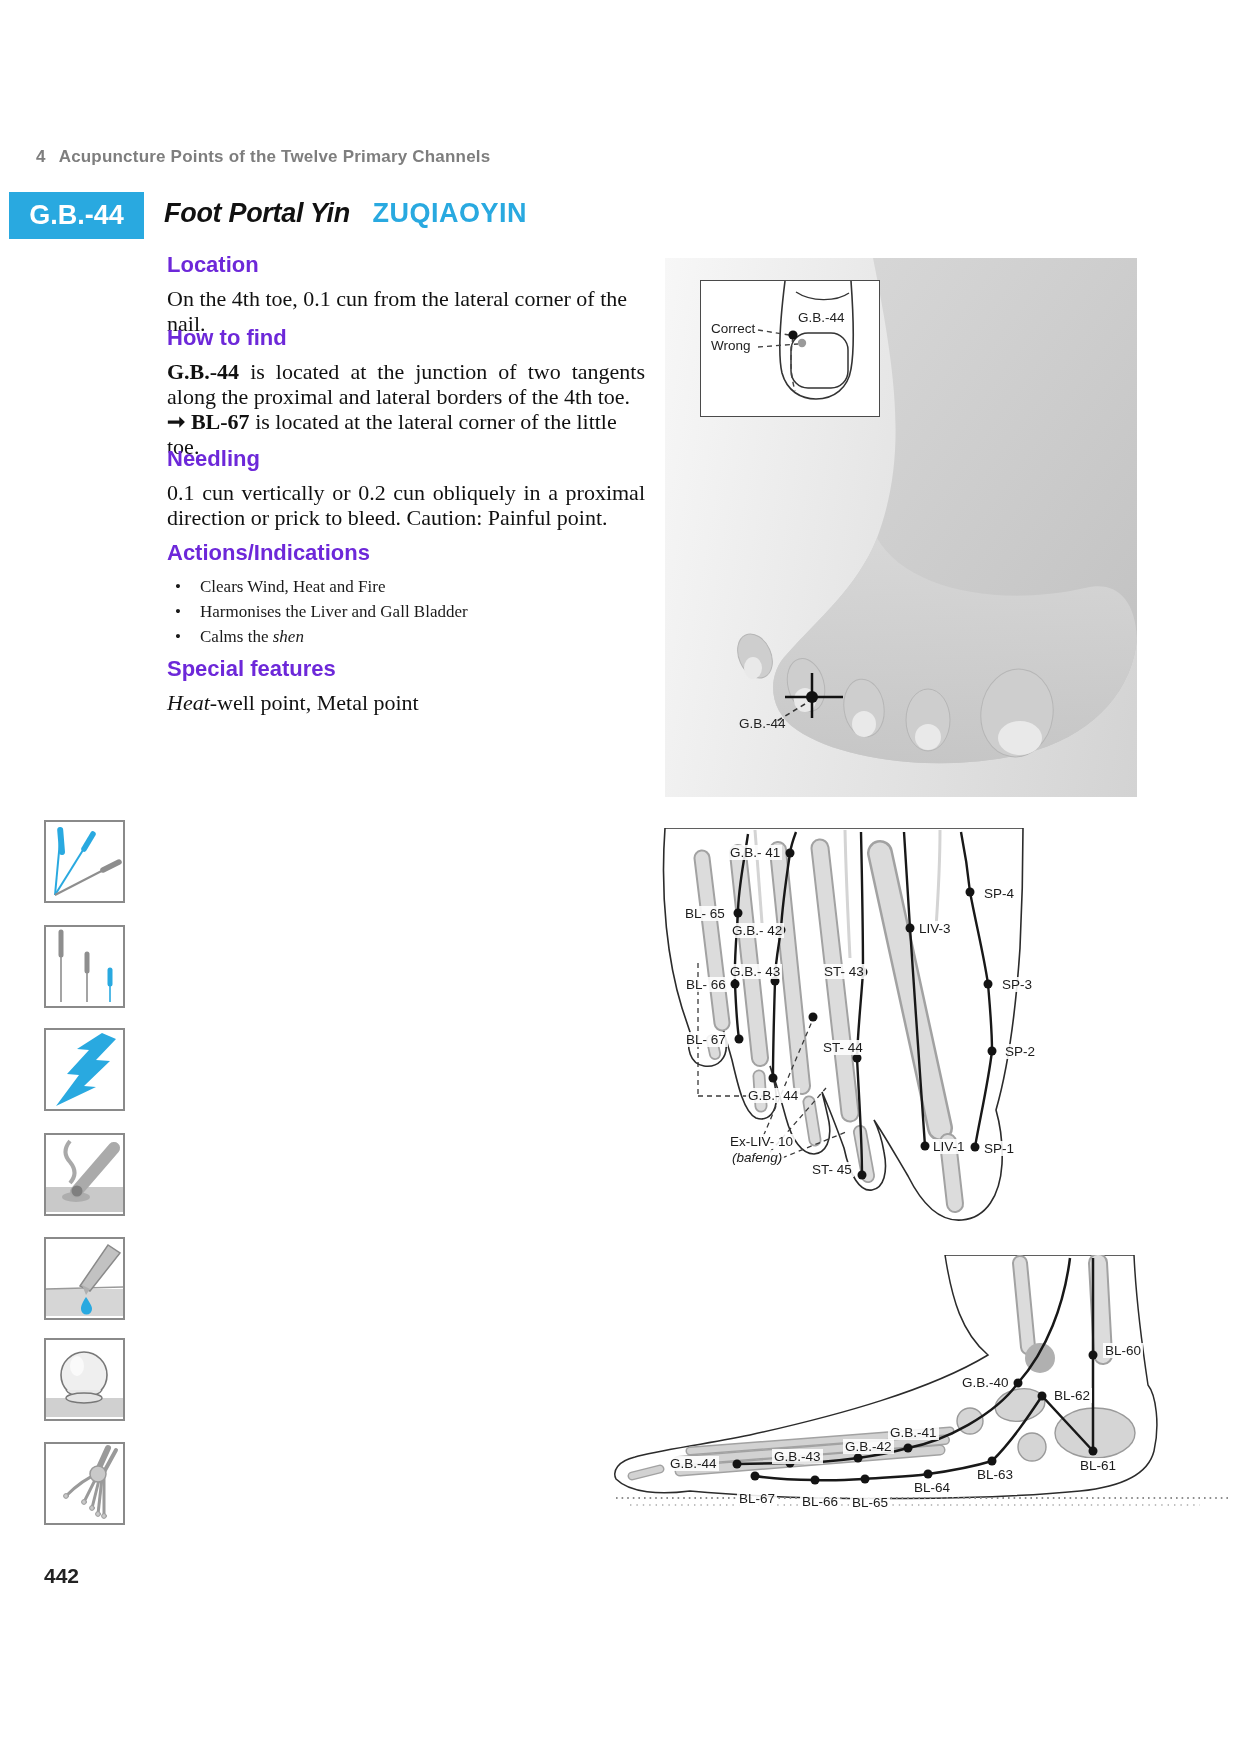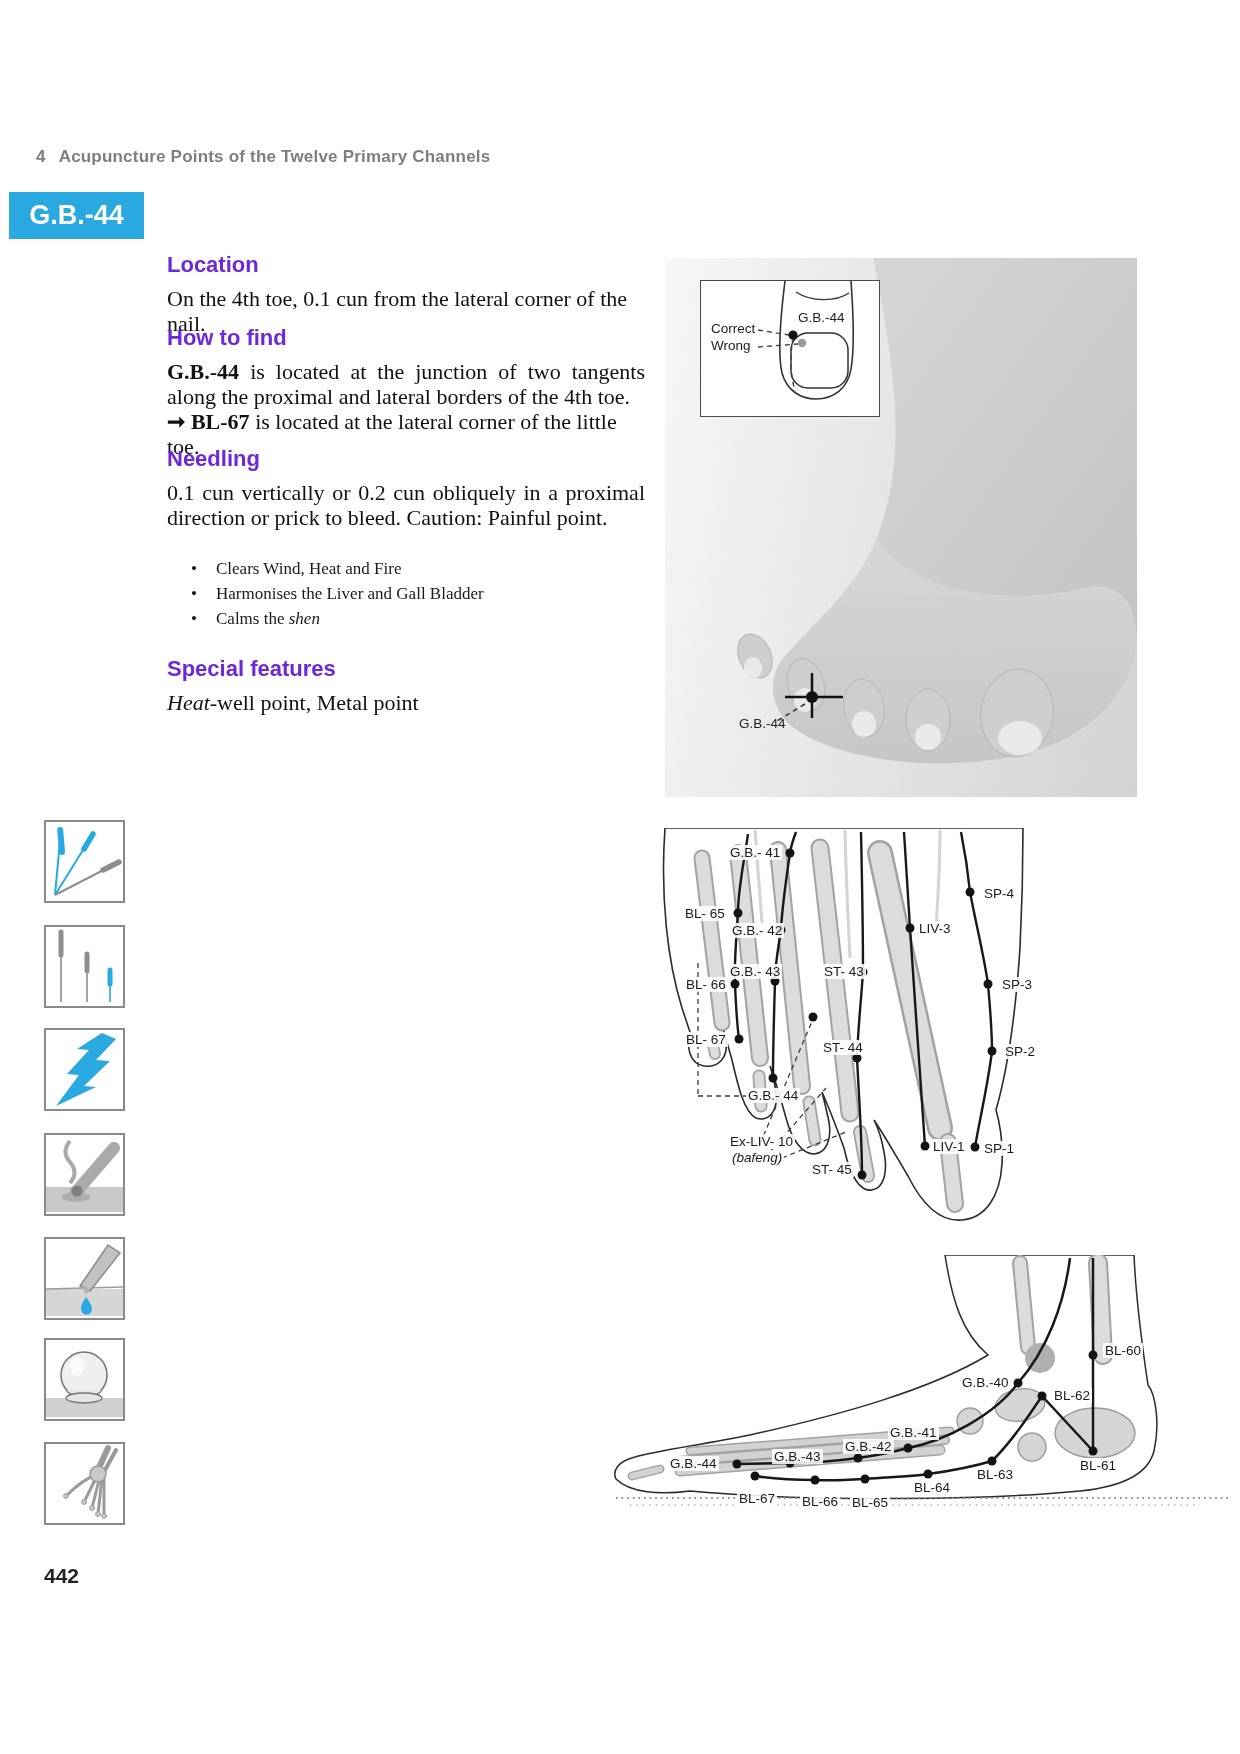--- a/index.html
+++ b/index.html
@@ -13,21 +13,21 @@
                color:#fff;font-size:27px;font-weight:bold;text-align:center;line-height:47px;}
   .page-title{position:absolute;left:164px;top:198px;font-size:27px;white-space:nowrap;}
   .title-en{font-weight:bold;font-style:italic;color:#111;letter-spacing:-.3px;}
   .title-pinyin{font-weight:bold;color:#29a9e0;margin-left:15px;letter-spacing:.5px;}
 
   
   .sec{position:absolute;left:167px;width:478px;}
   .sec-heading{color:#6d28d9;font-weight:bold;font-size:22px;margin:0 0 8px 0;}
   .body-text{font-family:"Liberation Serif",serif;font-size:22px;line-height:25px;color:#111;margin:0;}
   .just{text-align:justify;}
-  .bullets{margin:16px;padding:0;list-style:none;}
+  .bullets{margin:0;padding:0;list-style:none;}
   .bullets li{font-family:"Liberation Serif",serif;font-size:17px;line-height:25px;padding-left:33px;position:relative;}
   .bullets li::before{content:"•";position:absolute;left:8px;top:0;}
   .it{font-style:italic;}
   .b{font-weight:bold;}
 
   
   .m-icon{position:absolute;left:44px;width:81px;height:83px;background:#fff;border:2px solid #8a8a8a;box-sizing:border-box;}
   .m-icon svg{display:block;}
 
   
@@ -49,38 +49,43 @@
 </style>
 </head>
 <body>
 
 <div class="page">
 
   <div class="chapter-header">
     <span class="num">4</span><span>Acupuncture Points of the Twelve Primary Channels</span>
   </div>
   <div class="point-badge">G.B.-44</div>
+  <div class="page-title">
+    <span class="title-en">Foot Portal Yin</span>
+    <span class="title-pinyin">ZUQIAOYIN</span>
+  </div>
 
   <div class="sec" style="top:252px">
     <div class="sec-heading">Location</div>
     <p class="body-text">On the 4th toe, 0.1 cun from the lateral corner of the nail.</p>
   </div>
 
   <div class="sec" style="top:325px">
     <div class="sec-heading">How to find</div>
     <p class="body-text just"><span class="b">G.B.-44</span><span> is located at the junction of two tangents along the proximal and lateral borders of the 4th toe.</span></p>
     <p class="body-text"><span class="b">➞ </span><span class="b">BL-67</span><span> is located at the lateral corner of the little toe.</span></p>
   </div>
 
   <div class="sec" style="top:446px">
     <div class="sec-heading">Needling</div>
     <p class="body-text just">0.1 cun vertically or 0.2 cun obliquely in a proximal direction or prick to bleed. Caution: Painful point.</p>
   </div>
 
   <div class="sec" style="top:540px">
+    <div class="sec-heading">Actions/Indications</div>
     <ul class="bullets">
       <li>Clears Wind, Heat and Fire</li>
       <li>Harmonises the Liver and Gall Bladder</li>
       <li><span>Calms the </span><span class="it">shen</span></li>
     </ul>
   </div>
 
   <div class="sec" style="top:656px">
     <div class="sec-heading">Special features</div>
     <p class="body-text"><span class="it">Heat</span><span>-well point, Metal point</span></p>

